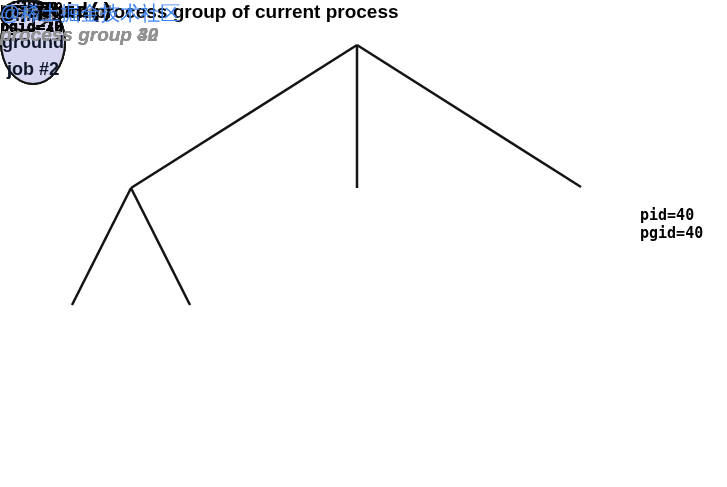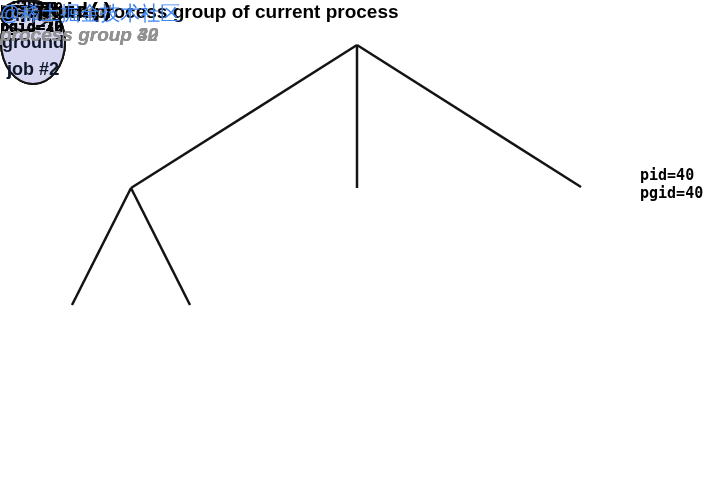--- a/index.html
+++ b/index.html
@@ -55,21 +55,21 @@
     font-family: "DejaVu Sans Mono", monospace;
     font-weight: bold;
     font-size: 15px;
     line-height: 18px;
     color: #000;
     white-space: nowrap;
   }
   .pid-shell  { right: 424; top: 27;  text-align: right; }
   .pid-fg     { right: 653; top: 162; text-align: left; }
   .pid-bg1    { left: 413;  top: 166; text-align: left;  }
-  .pid-bg2    { left: 640,  ; }
+  .pid-bg2    { left: 640,  ; margin-top: 40px; }
   .pid-bg2    { left: 640px; top: 166px; text-align: left; }
   .pid-child1 { left: 38;  top: 350; width: 74;  text-align: center; }
   .pid-child2 { left: 152; top: 350; width: 74;  text-align: center; }
   .group-caption {
     position: absolute;
     z-index: 2;
     font-weight: bold;
     font-style: italic;
     font-size: 19px;
     line-height: 23px;

